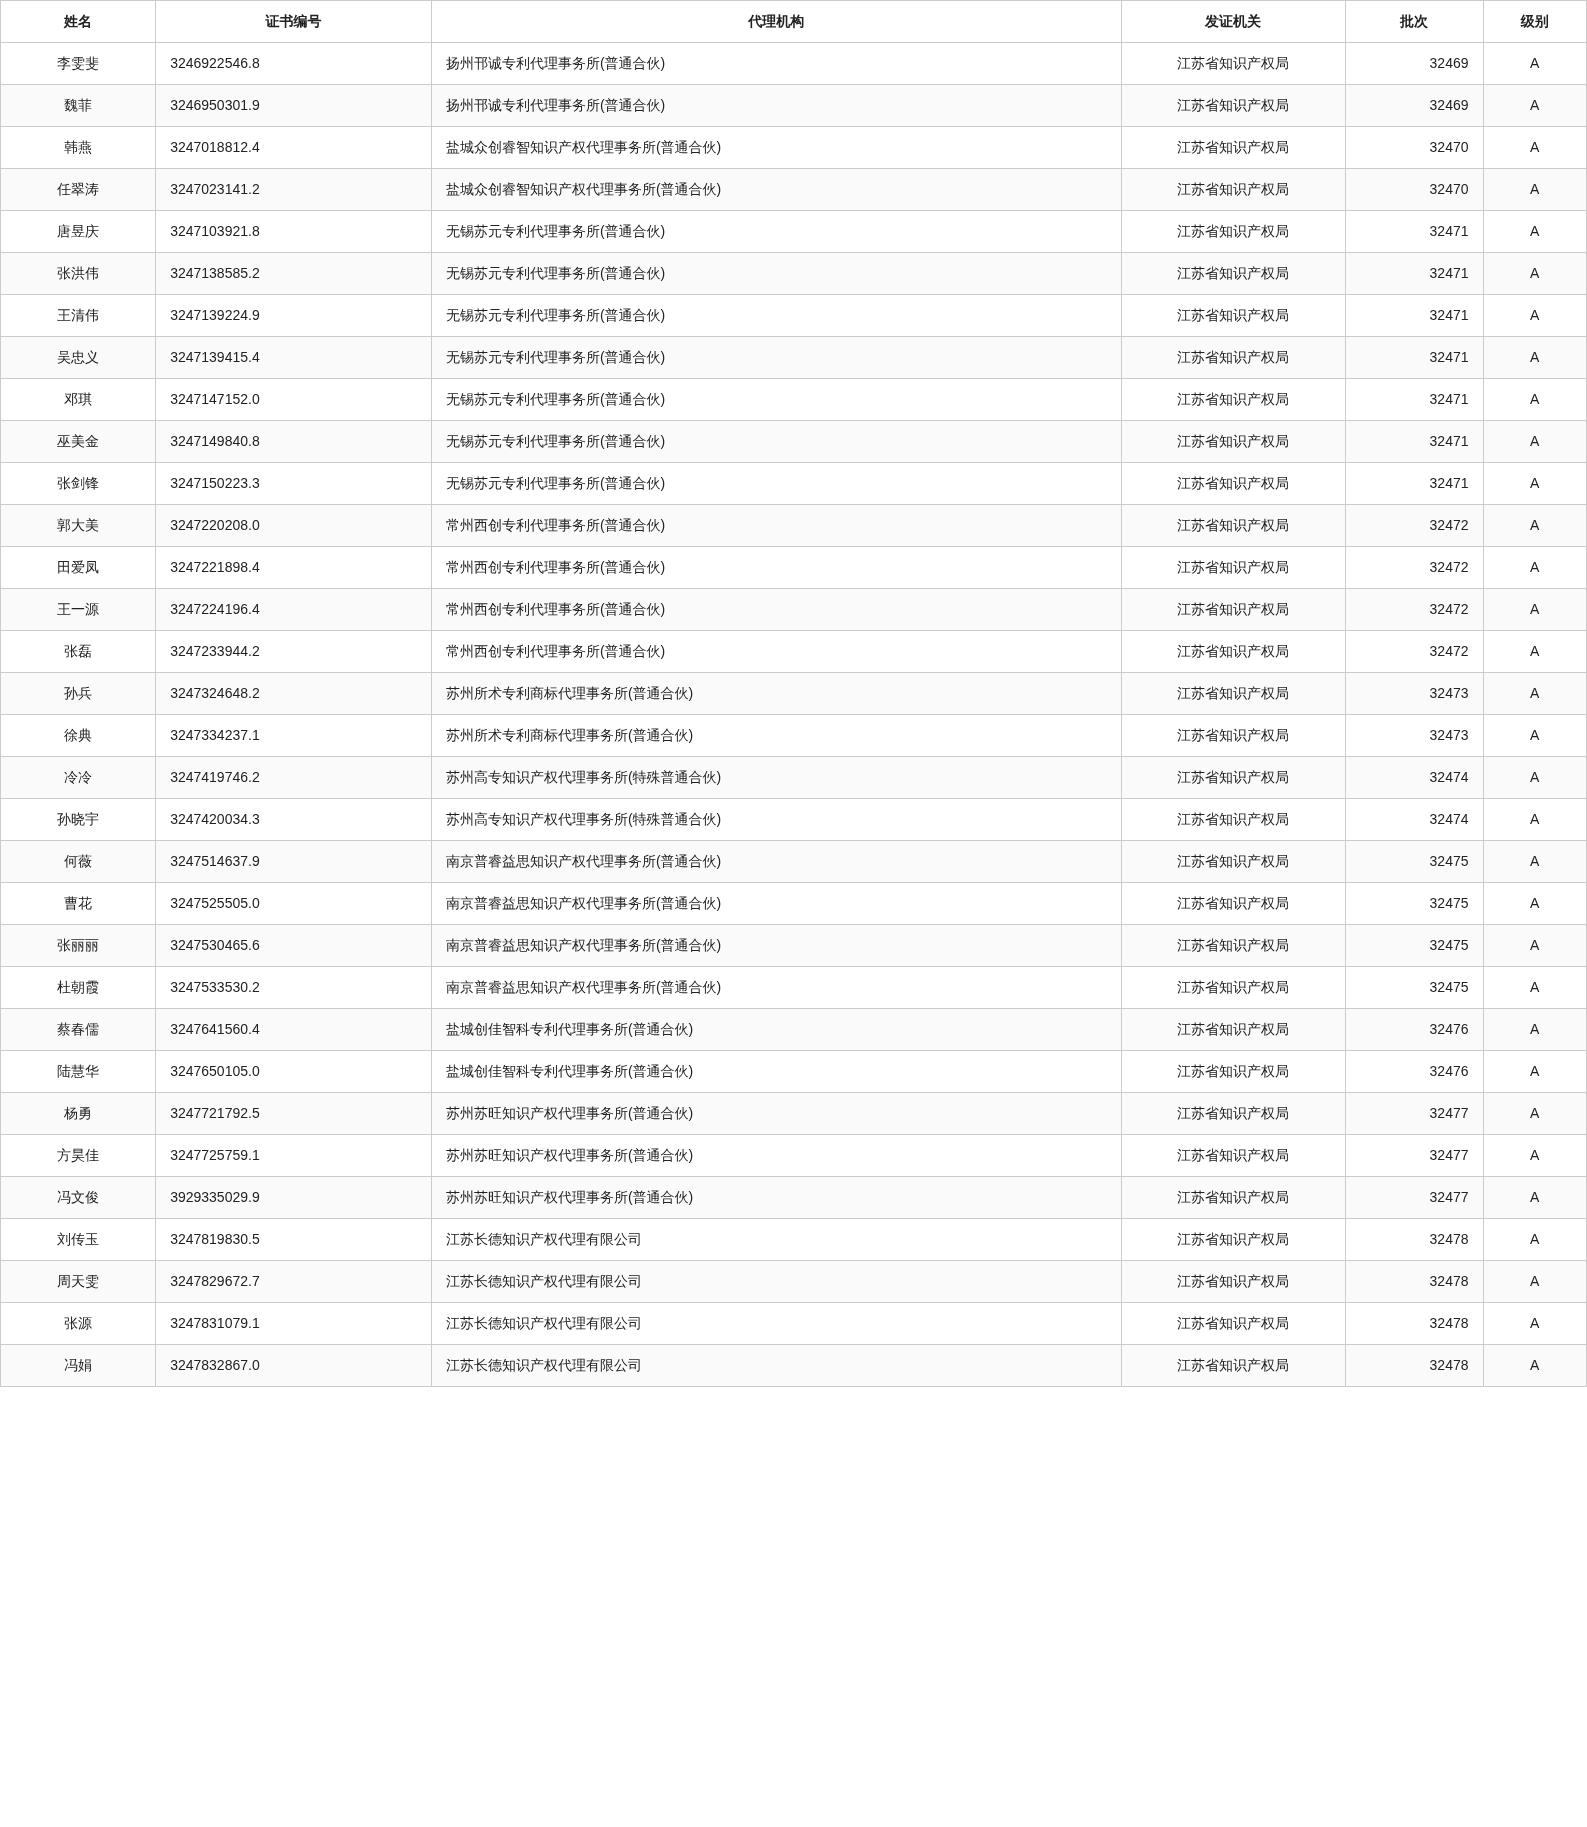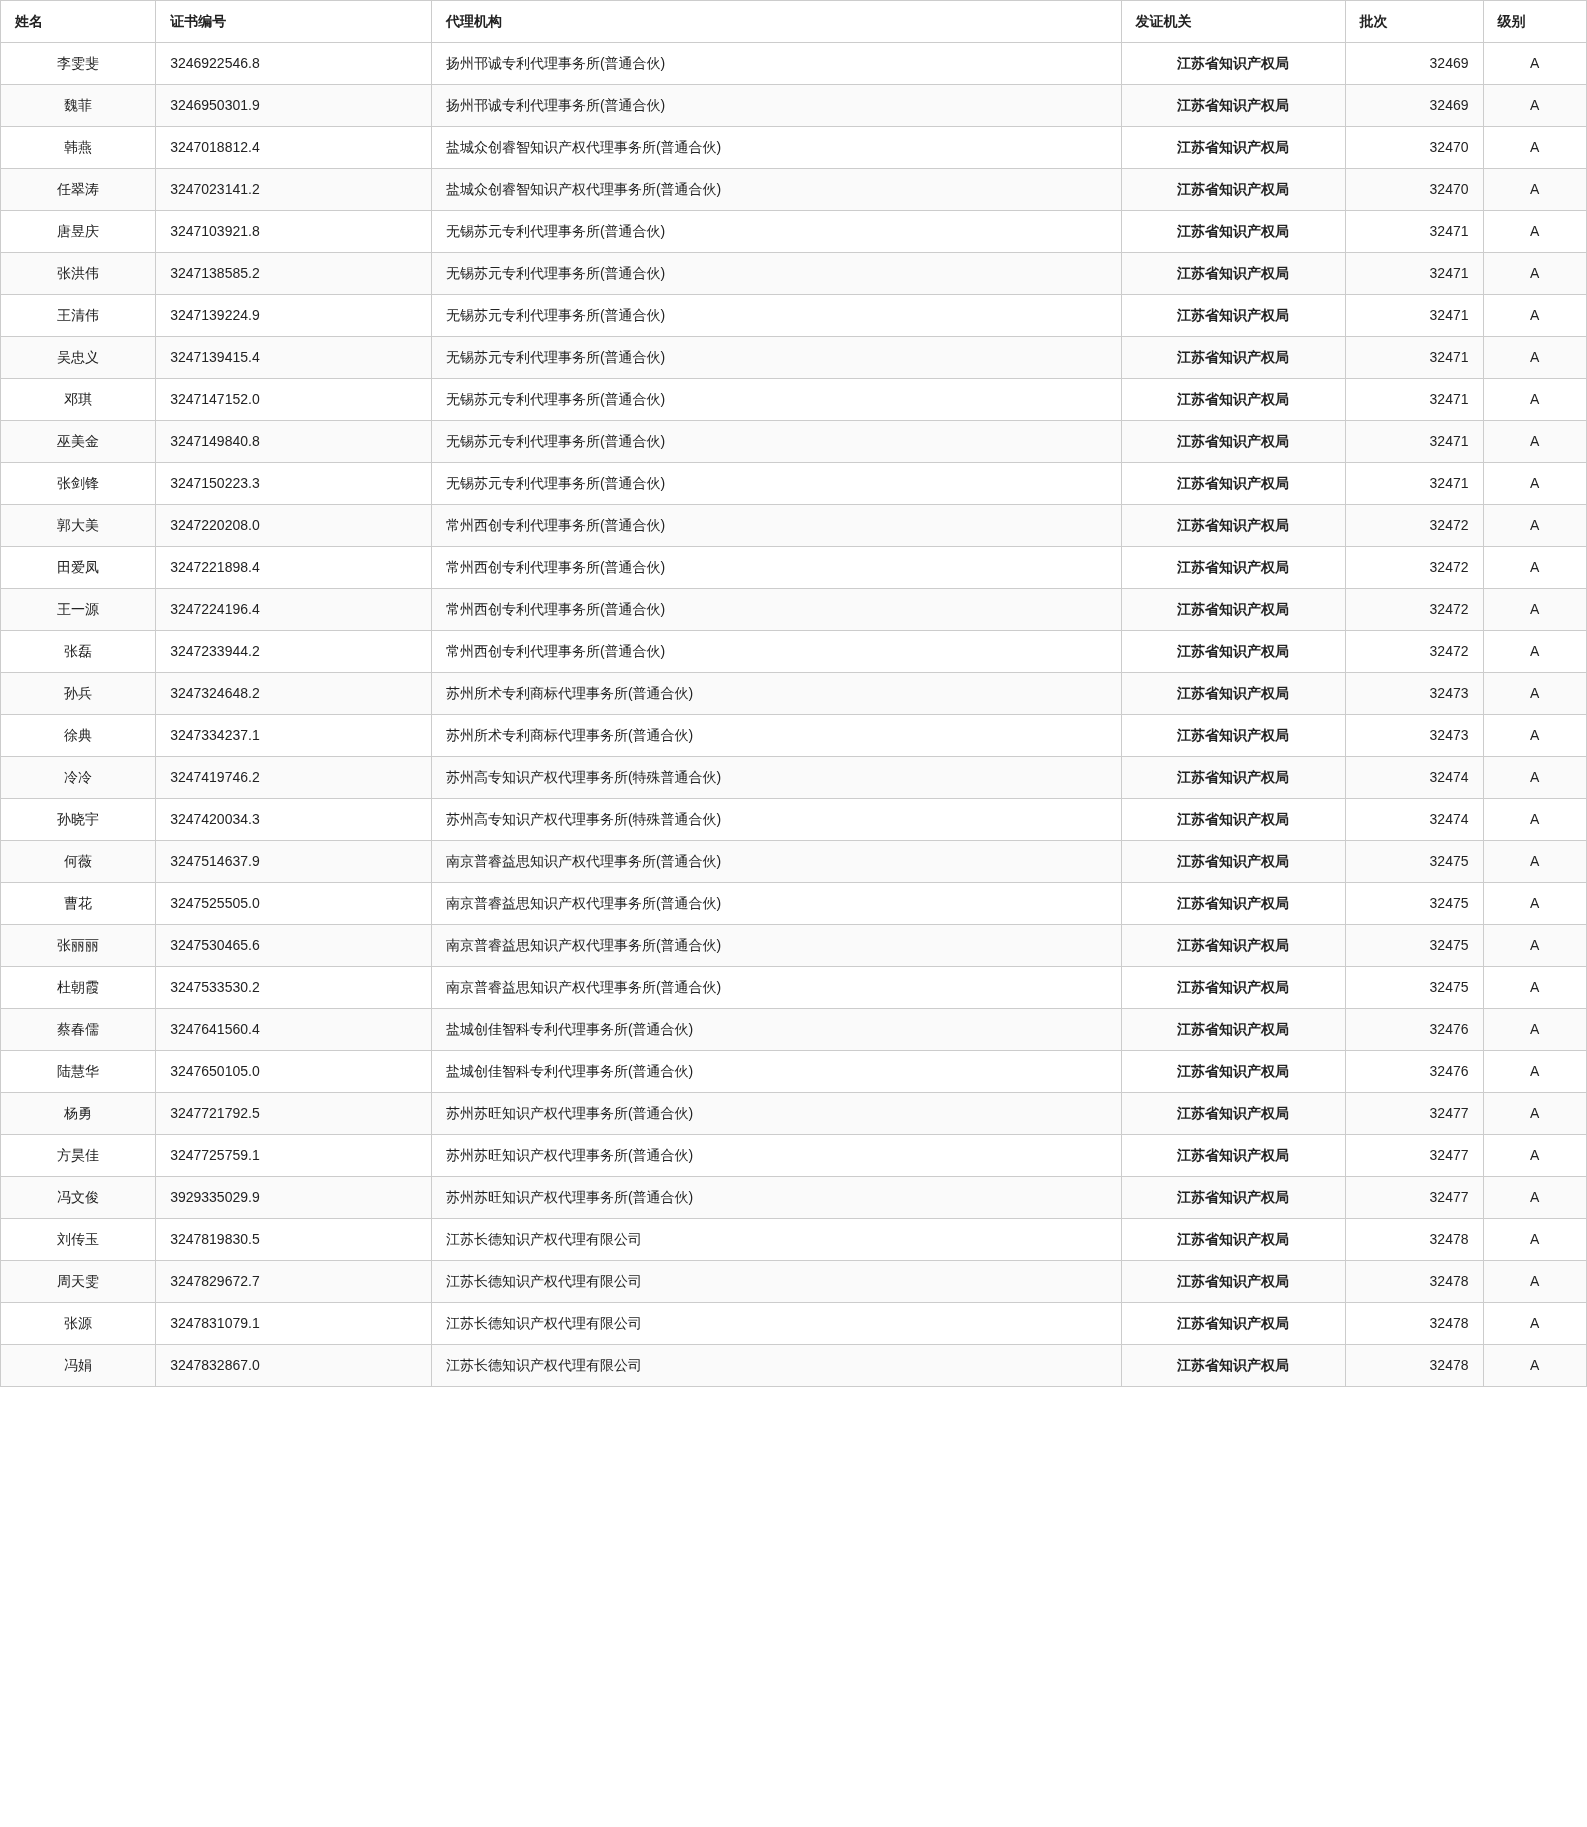--- a/index.html
+++ b/index.html
@@ -24,37 +24,36 @@
       background: #f0f0f0;
     }
     th, td {
       border: 1px solid #ccc;
       padding: 10px 14px;
       text-align: left;
       line-height: 1.5;
     }
     th {
       font-weight: bold;
-      text-align: left;
+      text-align: center;
     }
     td:first-child {
       text-align: center;
       width: 90px;
       margin-left: 38px;
     }
     td:nth-child(2) {
       width: 160px;
     }
     td:nth-child(3) {
       width: 400px;
     }
     td:nth-child(4) {
       text-align: center;
       width: 130px;
-      font-weight: bold;
     }
     td:nth-child(5) {
       text-align: right;
       width: 80px;
     }
     td:nth-child(6) {
       text-align: center;
       width: 60px;
     }
     tr:nth-child(even) {

